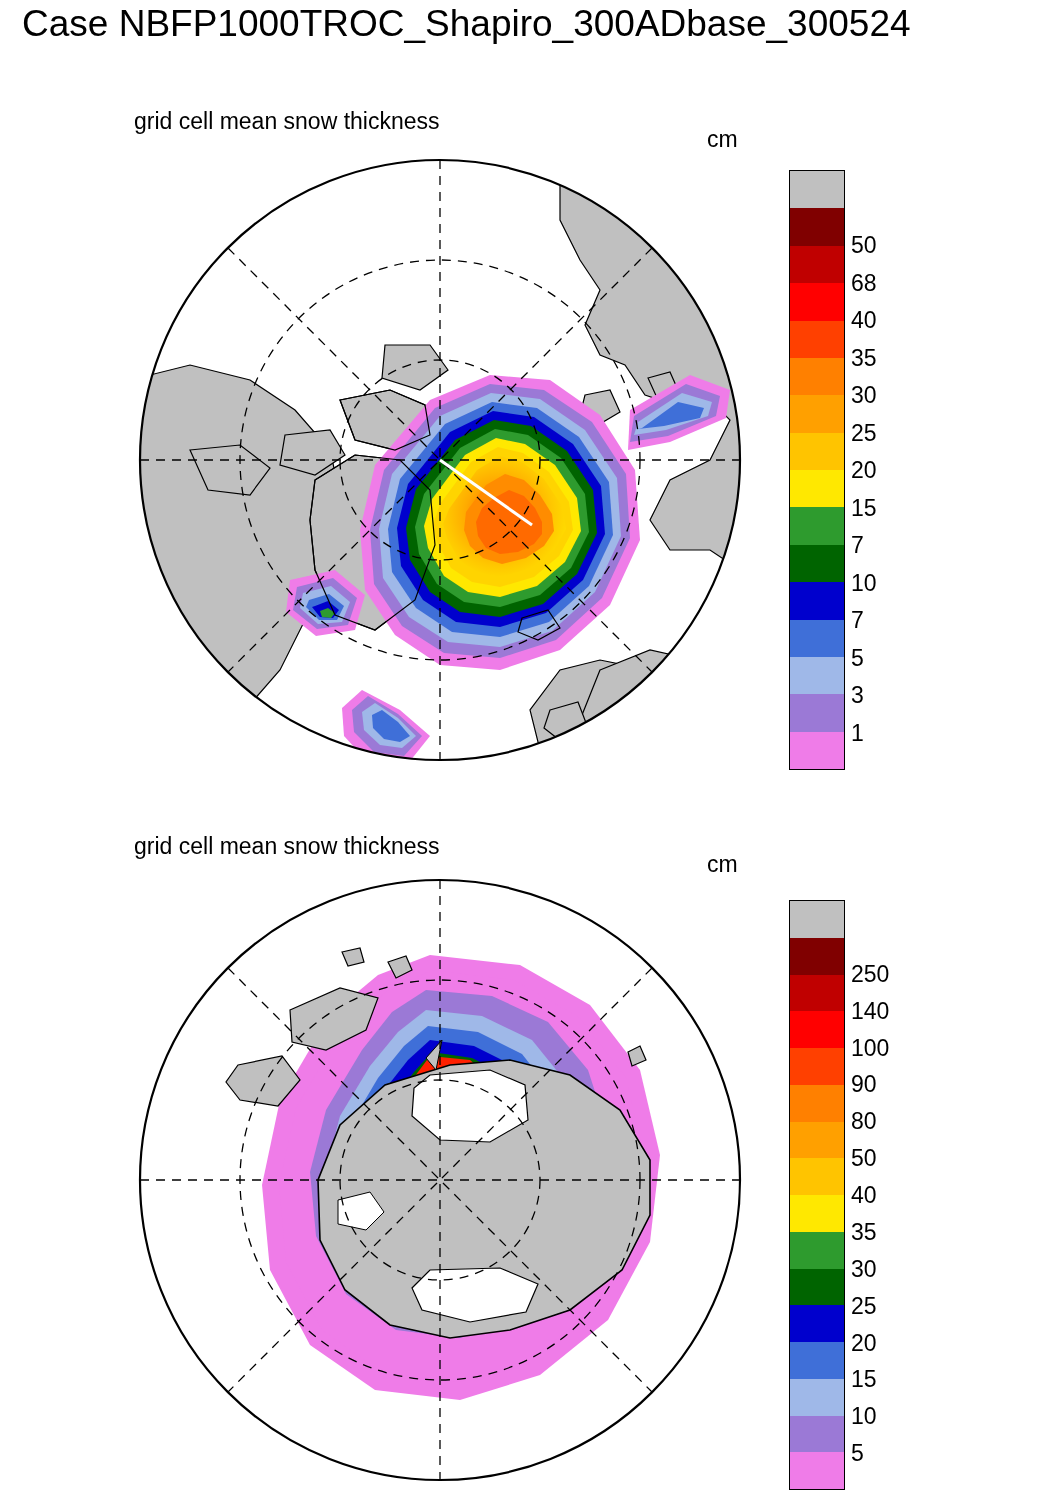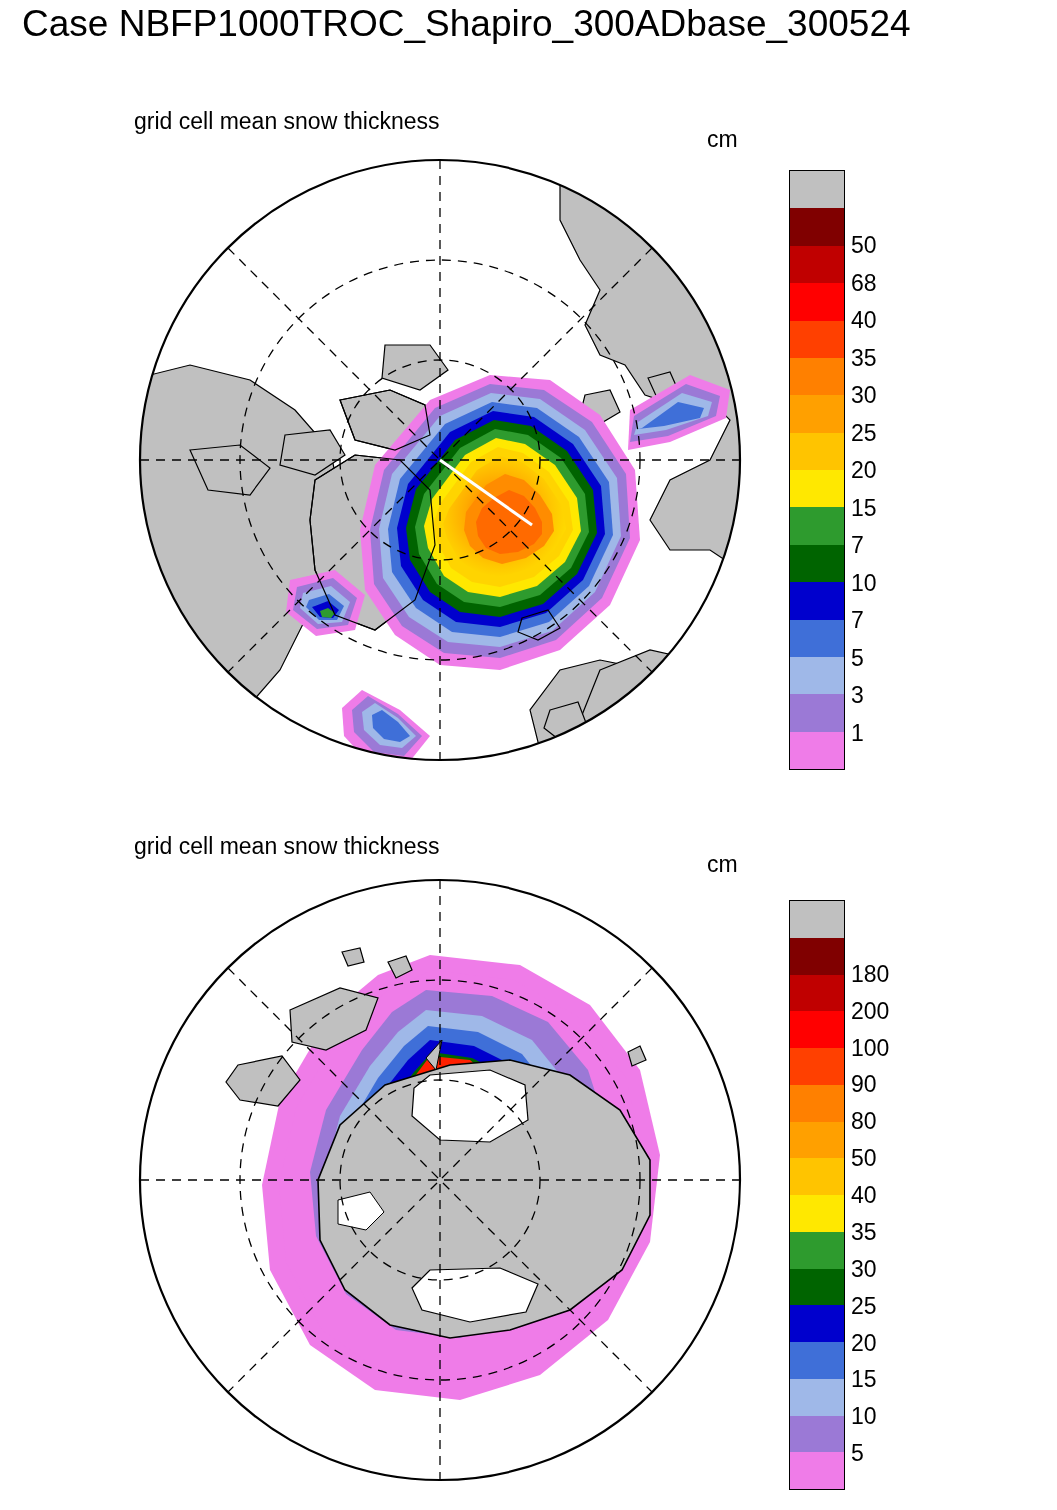--- a/index.html
+++ b/index.html
@@ -351,22 +351,22 @@
       <div class="cbar-seg" style="height:6.25%;background:#ffe800"></div>
       <div class="cbar-seg" style="height:6.25%;background:#2e9b2e"></div>
       <div class="cbar-seg" style="height:6.25%;background:#006400"></div>
       <div class="cbar-seg" style="height:6.25%;background:#0000cd"></div>
       <div class="cbar-seg" style="height:6.25%;background:#3f6fd8"></div>
       <div class="cbar-seg" style="height:6.25%;background:#9fb8e8"></div>
       <div class="cbar-seg" style="height:6.25%;background:#9b79d6"></div>
       <div class="cbar-seg" style="height:6.25%;background:#ef7ce8"></div>
     </div>
     <div class="cbar-ticks">
-      <div class="cbar-tick" style="top:12.5%">180</div>
-      <div class="cbar-tick" style="top:18.75%">200</div>
+      <div class="cbar-tick" style="top:12.5%">250</div>
+      <div class="cbar-tick" style="top:18.75%">140</div>
       <div class="cbar-tick" style="top:25%">100</div>
       <div class="cbar-tick" style="top:31.25%">90</div>
       <div class="cbar-tick" style="top:37.5%">80</div>
       <div class="cbar-tick" style="top:43.75%">50</div>
       <div class="cbar-tick" style="top:50%">40</div>
       <div class="cbar-tick" style="top:56.25%">35</div>
       <div class="cbar-tick" style="top:62.5%">30</div>
       <div class="cbar-tick" style="top:68.75%">25</div>
       <div class="cbar-tick" style="top:75%">20</div>
       <div class="cbar-tick" style="top:81.25%">15</div>

